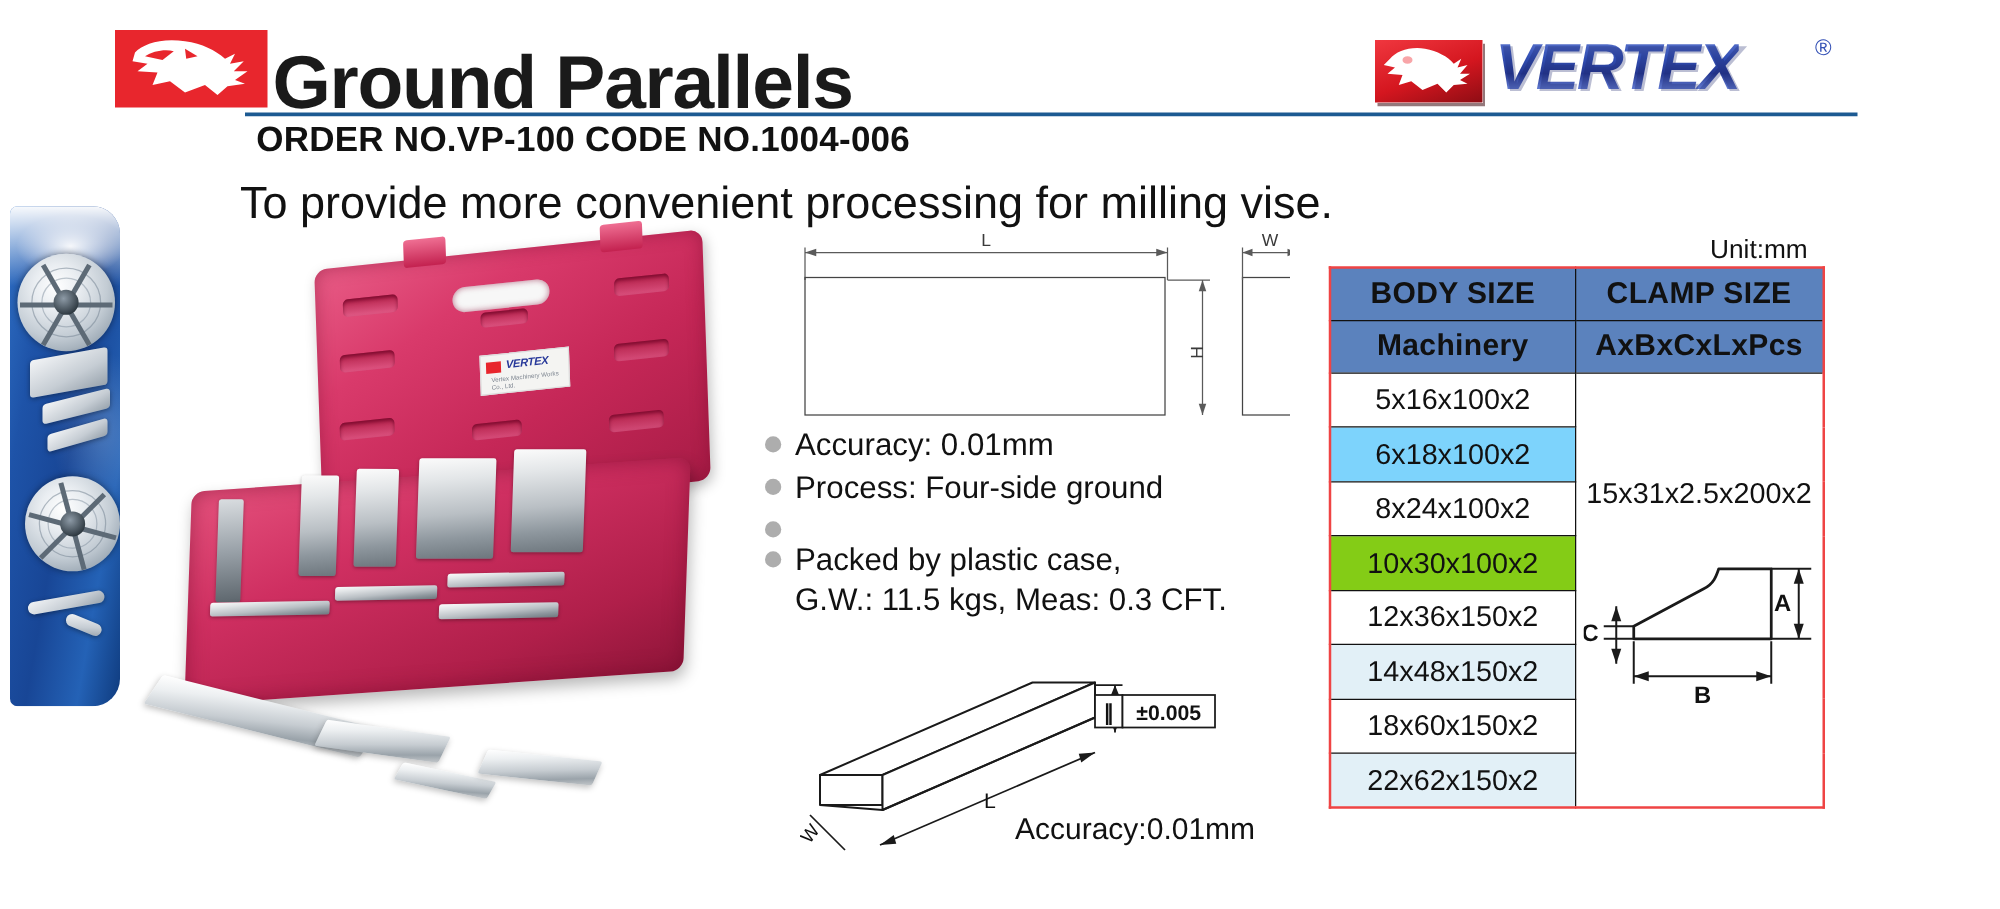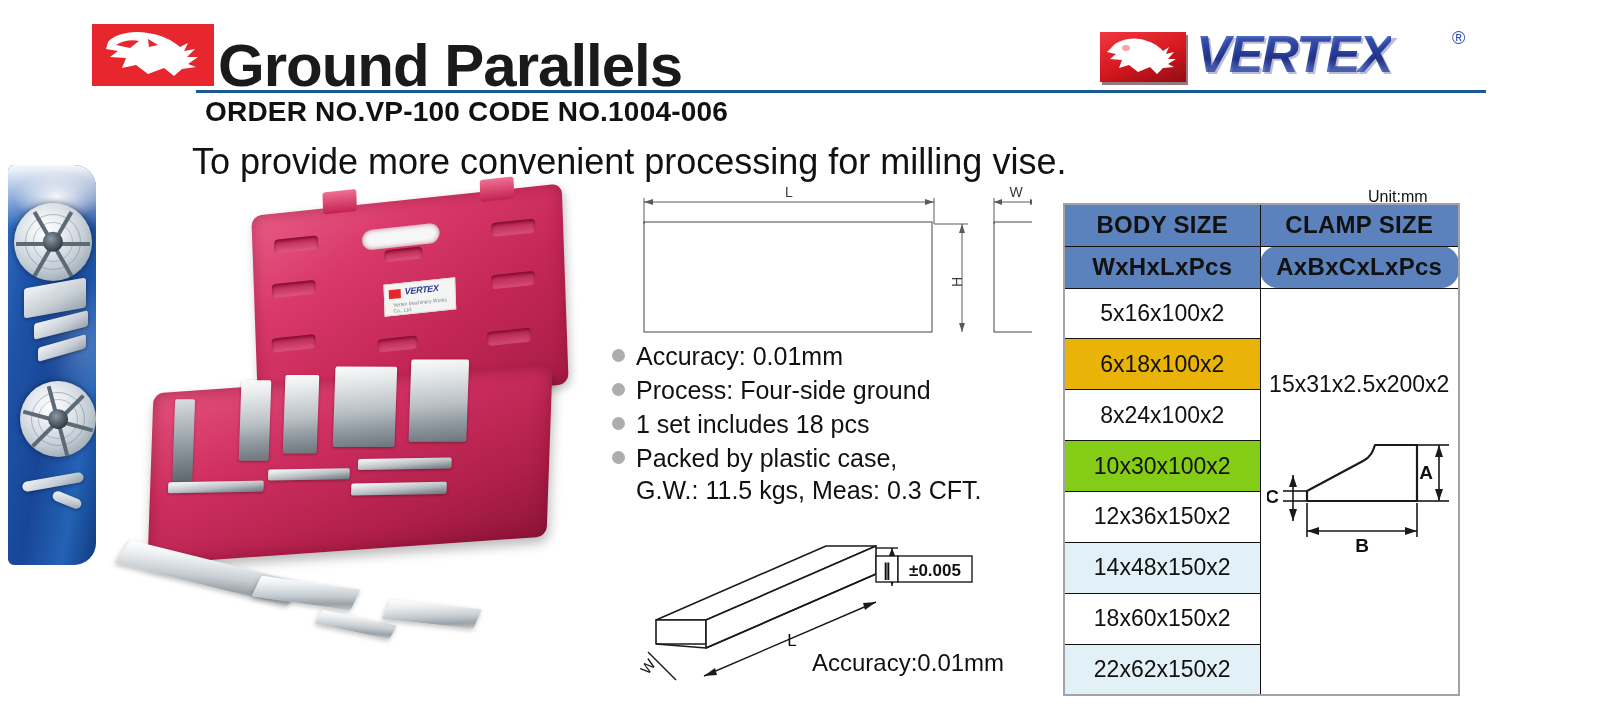--- a/index.html
+++ b/index.html
@@ -111,23 +111,23 @@
   
   #spec-list { position:absolute; left:612px; top:340px; width:420px; }
   #spec-list li { list-style:none; display:flex; align-items:flex-start;
     font-size:25px; color:#111; line-height:1.28; margin-bottom:2px; }
   #spec-list .dot { flex:0 0 auto; width:13px; height:13px; border-radius:50%;
     background:#adadad; margin:9px 11px 0 0; }
   #spec-list .txt span { display:block; }
   #spec-list .txt .cont { padding-left:0; }
 
   
-  #unit-label { position:absolute; left:1368px; top:188px; font-size:16px; color:#111; }
-  #spec-table { position:absolute; left:1063px; top:203px; width:395px; height:493px;
-    border:2px solid #a3a3a3; border-collapse:collapse; table-layout:fixed; background:#fff; }
+  #unit-label { position:absolute; left:1368px; top:188px; font-size:21px; color:#111; }
+  #spec-table { position:absolute; left:1063px; top:213px; width:395px; height:434px;
+    border:2px solid #ef4444; border-collapse:collapse; table-layout:fixed; background:#fff; }
   #spec-table col.c1 { width:196px; }
   #spec-table col.c2 { width:199px; }
   #spec-table th, #spec-table td {
     border:1px solid #111; text-align:center; color:#111; }
   #spec-table th { background:#5b82bd; font-size:24px; font-weight:bold; height:42px; letter-spacing:.3px; }
   #spec-table td.body-cell { font-size:23px; height:43px; }
   #spec-table tr.alt td.body-cell { background:#e2f0f7; }
   #clamp-cell { vertical-align:top; padding:0; position:relative; }
   #clamp-value { position:absolute; left:0; top:82px; width:100%; text-align:center;
     font-size:23px; color:#111; }
@@ -275,23 +275,20 @@
         </span>
     </li>
     <li>
       <span class="dot" style="background: rgb(173, 173, 173);"></span>
       <span class="txt">
           <span>Process: Four-side ground</span>
         </span>
     </li>
     <li>
       <span class="dot" style="background: rgb(173, 173, 173);"></span>
-      <span class="txt">
-          <span>1 set includes 18 pcs</span>
-        </span>
     </li>
     <li>
       <span class="dot" style="background: rgb(173, 173, 173);"></span>
       <span class="txt">
         <span>Packed by plastic case,</span>
         <span class="cont">G.W.: 11.5 kgs, Meas: 0.3 CFT.</span>
       </span>
     </li>
   </ul>
 
@@ -335,22 +332,22 @@
     <colgroup>
         <col class="c1">
         <col class="c2">
       </colgroup>
     <thead>
       <tr>
         <th style="background: rgb(91, 130, 189);">BODY SIZE</th>
         <th style="background: rgb(91, 130, 189);">CLAMP SIZE</th>
       </tr>
       <tr>
-        <th style="background: rgb(91, 130, 189);">WxHxLxPcs</th>
-        <th style="background: rgb(91, 130, 189); border-radius: 18px;">AxBxCxLxPcs</th>
+        <th style="background: rgb(91, 130, 189);">Machinery</th>
+        <th style="background: rgb(91, 130, 189);">AxBxCxLxPcs</th>
       </tr>
     </thead>
     <tbody>
       <tr>
         <td class="body-cell">5x16x100x2</td>
         <td id="clamp-cell" rowspan="8">
           <div id="clamp-value">15x31x2.5x200x2</div>
           <div id="clamp-figure">
             <svg width="188" height="140" viewBox="0 0 188 140">
               <g stroke="#1a1a1a" stroke-width="2.2" fill="none" stroke-linejoin="round">
@@ -377,21 +374,21 @@
                 <line x1="150" y1="76" x2="182" y2="76"></line>
               </g>
               <text id="clamp-A" x="166" y="54" font-size="19" font-weight="bold" fill="#111" text-anchor="end">A</text>
               <text id="clamp-B" x="95" y="127" font-size="19" font-weight="bold" fill="#111" text-anchor="middle">B</text>
               <text id="clamp-C" x="12" y="78" font-size="19" font-weight="bold" fill="#111" text-anchor="end">C</text>
             </svg>
           </div>
         </td>
       </tr>
       <tr class="alt">
-        <td class="body-cell" style="background: #eab308;">6x18x100x2</td>
+        <td class="body-cell" style="background: #7dd3fc;">6x18x100x2</td>
       </tr>
       <tr>
         <td class="body-cell">8x24x100x2</td>
       </tr>
       <tr class="alt">
         <td class="body-cell" style="background: #84cc16;">10x30x100x2</td>
       </tr>
       <tr>
         <td class="body-cell">12x36x150x2</td>
       </tr>

